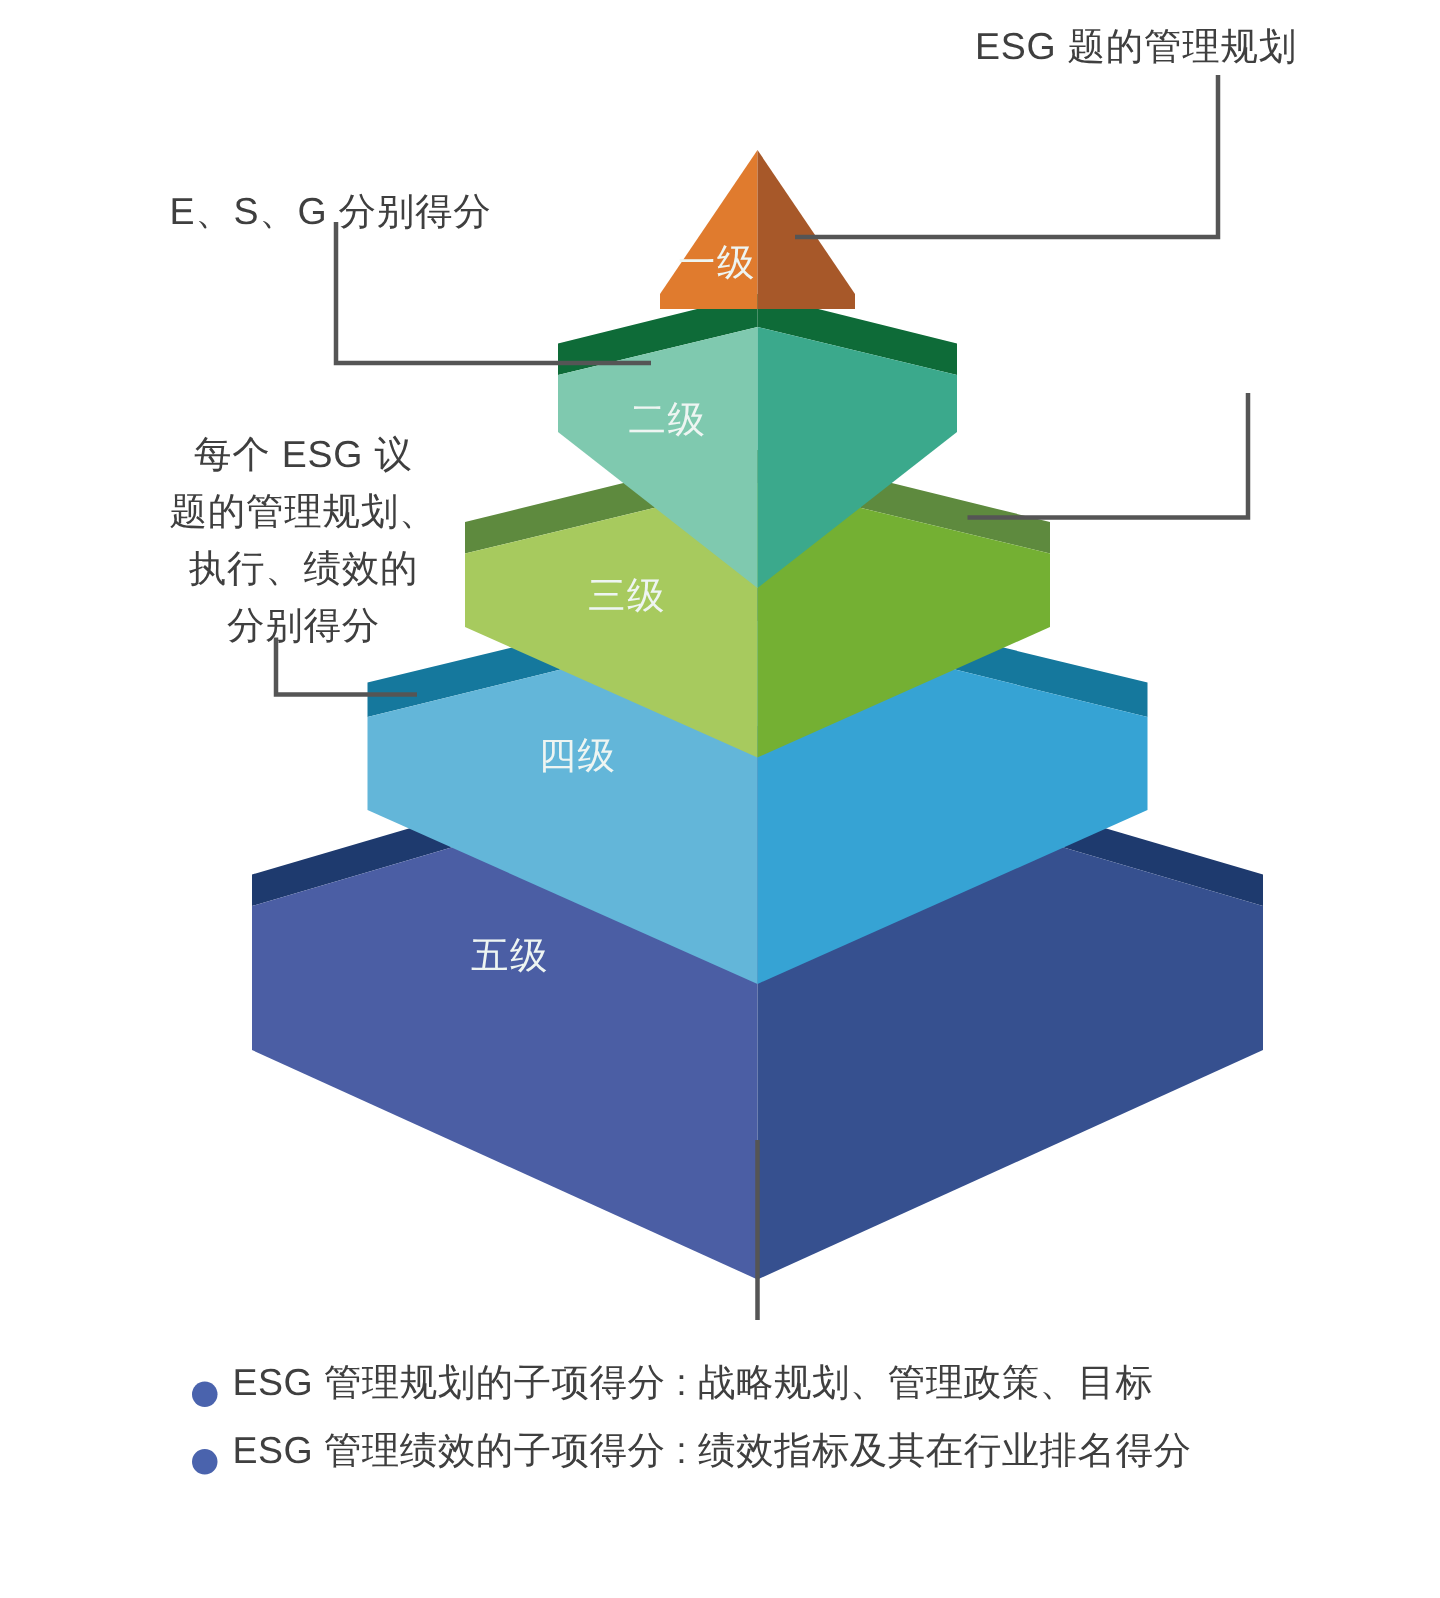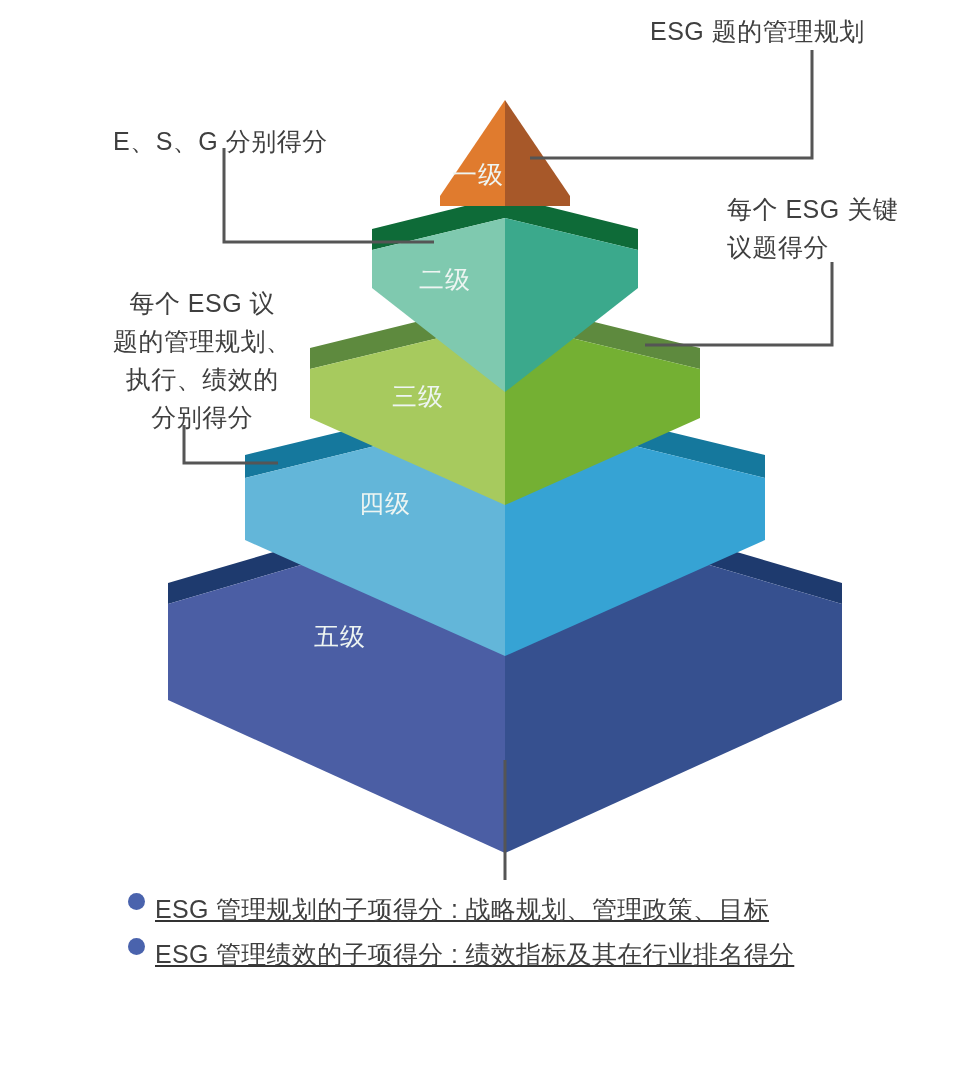--- a/index.html
+++ b/index.html
@@ -29,21 +29,21 @@
     font-size:25px;
     fill:#eef5f2;
     font-family:"Liberation Sans","DejaVu Sans",sans-serif;
     letter-spacing:1px;
   }
 
   #legend{
     position:absolute;left:128px;top:893px;width:810px;
   }
   .legend-row{
-    display:flex;align-items:flex-start;height:45px;text-decoration:underline;
+    display:flex;align-items:flex-end;height:45px;
   }
   .legend-dot{
     width:17px;height:17px;border-radius:50%;
     background:#4a63ad;flex:0 0 auto;margin-right:10px;
   }
   .legend-text{
     font-size:25px;color:#3f3f3f;white-space:pre;letter-spacing:0.3px;
   }
 </style>
 </head>
@@ -107,22 +107,20 @@
       <path d="M184,425 L184,463 L278,463"></path>
 
       <path d="M505,760 L505,880" stroke-width="3"></path>
     </g>
   </svg>
 
   <div class="callout" id="callout-top-right">ESG 题的管理规划</div>
 
   <div class="callout" id="callout-left-top">E、S、G 分别得分</div>
 
-  <div class="callout" id="callout-right-mid">每个 ESG 关键
-议题得分</div>
 
   <div class="callout" id="callout-left-mid">每个 ESG 议
 题的管理规划、
 执行、绩效的
 分别得分</div>
 
   <div id="legend">
     <div class="legend-row">
       <span class="legend-dot" style="background: rgb(74, 99, 173);"></span>
       <span class="legend-text">ESG 管理规划的子项得分 : 战略规划、管理政策、目标</span>

